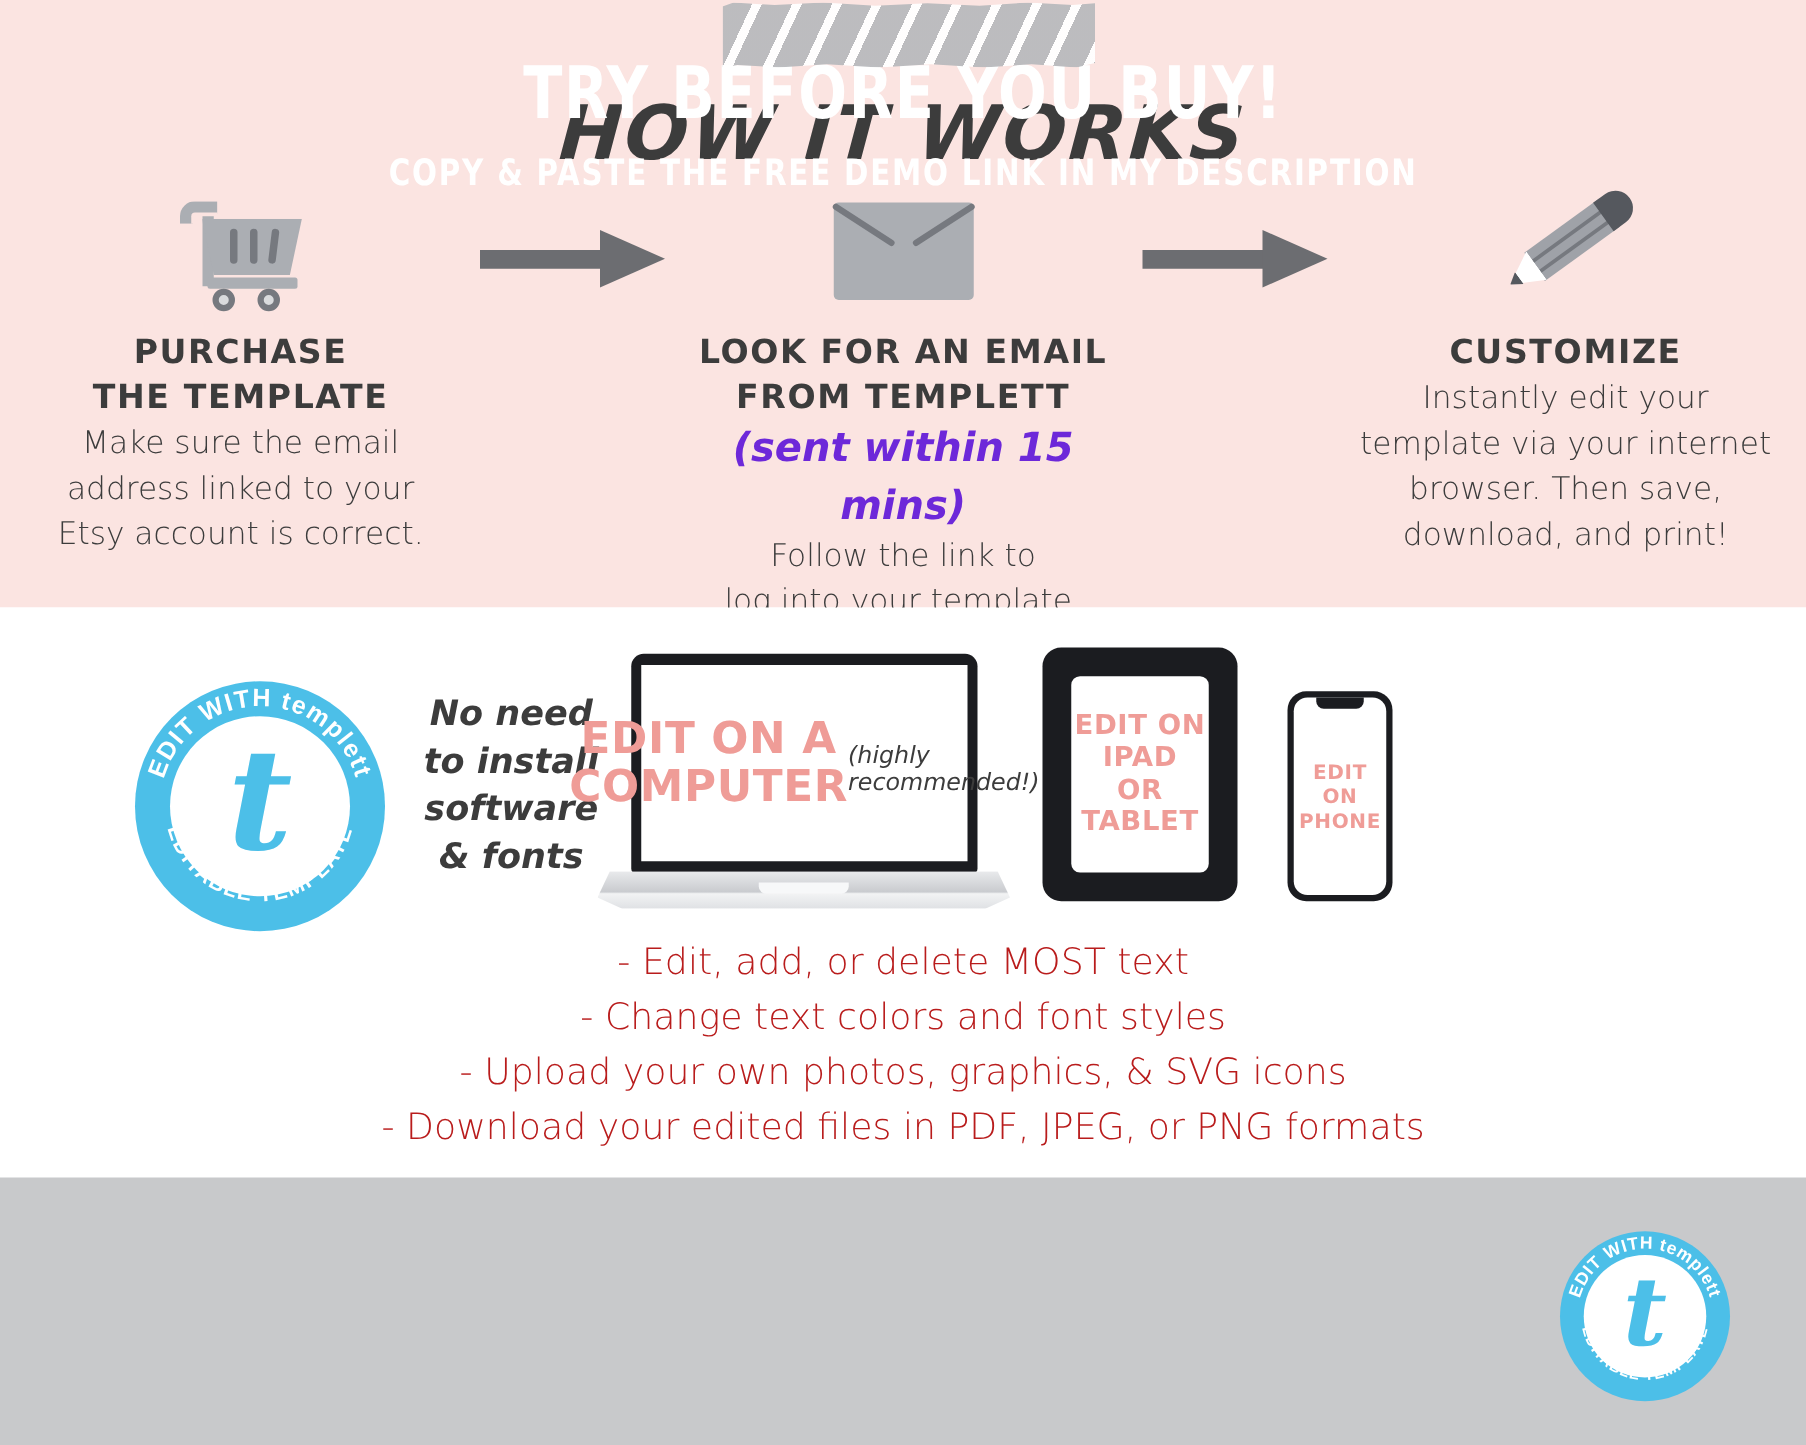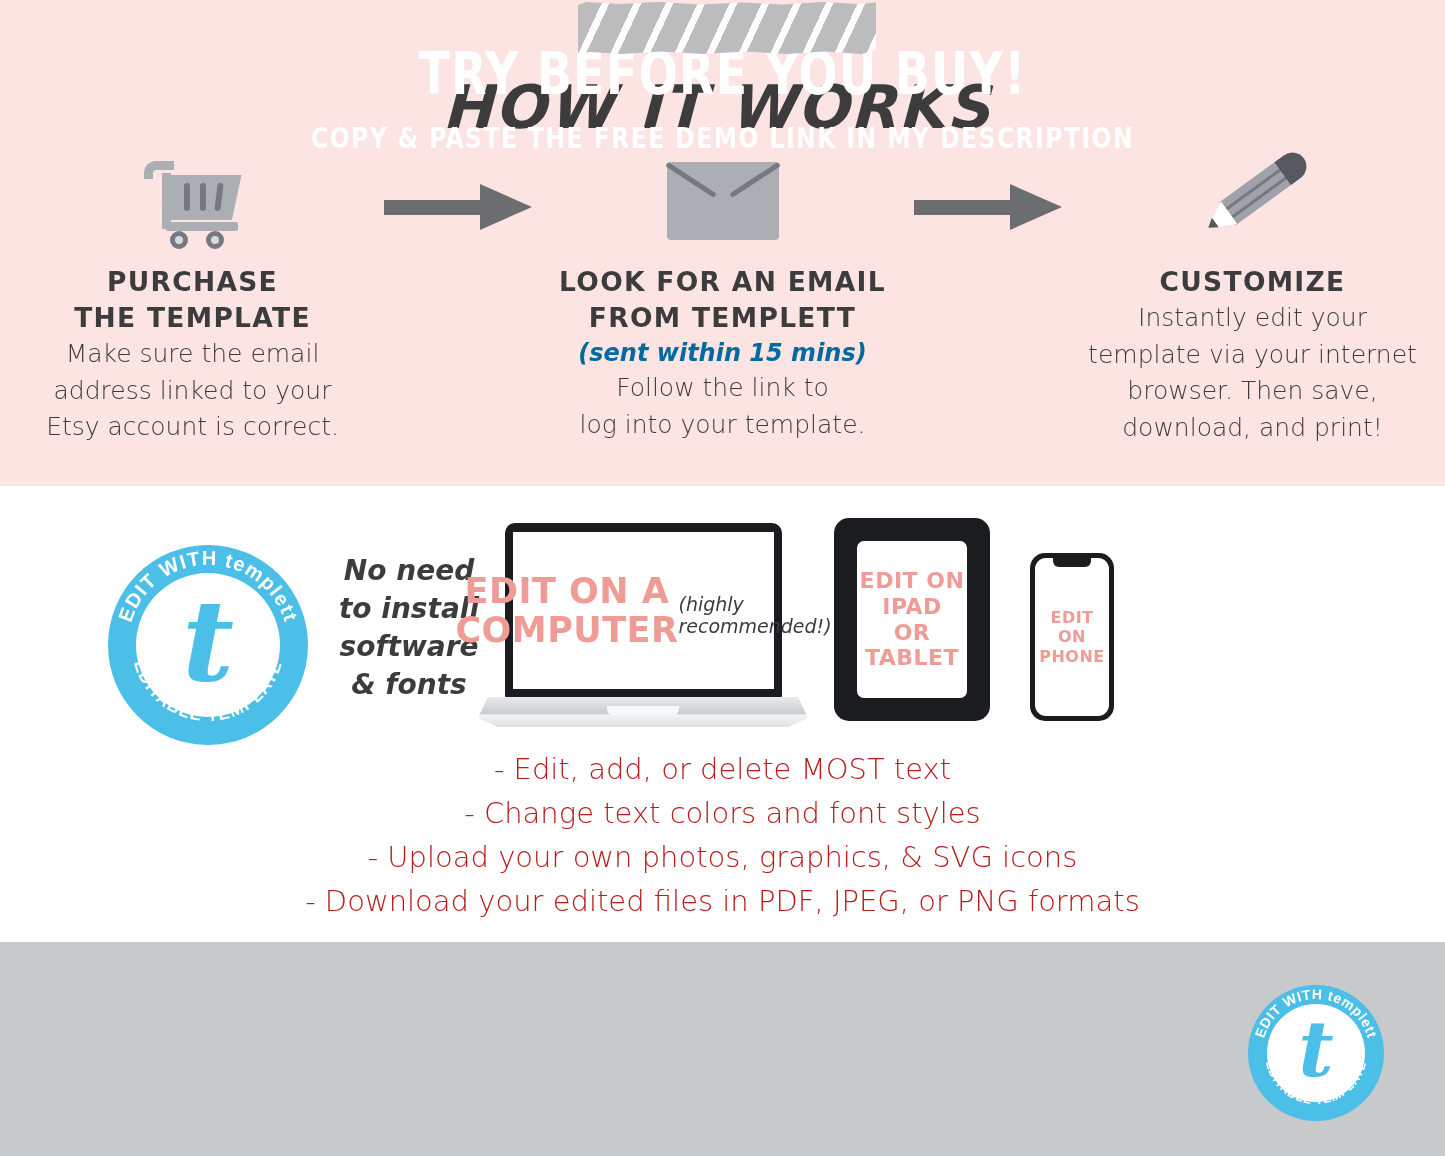--- a/index.html
+++ b/index.html
@@ -53,22 +53,22 @@
   .step { width: 380px; text-align: center; position: relative; }
   .step-icon { height: 110px; display: flex; align-items: center; justify-content: center; }
   .step-head {
     font-family: "DejaVu Sans", sans-serif;
     font-size: 26.5px; font-weight: bold; letter-spacing: 1.3px;
     color: #3c3c3c; line-height: 1.36; margin-top: 8px;
     white-space: pre-line;
   }
   .step-sub-i {
     font-family: "DejaVu Sans", sans-serif;
-    font-size: 24px; font-style: italic; font-weight: 600;
-    color: #0369a1; line-height: 1.42;
+    font-size: 32px; font-style: italic; font-weight: 600;
+    color: #6d28d9; line-height: 1.42;
   }
   .step-body {
     font-family: "DejaVu Sans", sans-serif;
     font-size: 25px; color: #3c3c3c; line-height: 1.46;
     white-space: pre-line; font-weight: 300;
   }
   .arrow-wrap {
     width: 150px; padding-top: 38px; display:flex; justify-content:center;
   }
   .arrow { position: relative; width: 148px; height: 46px; }

